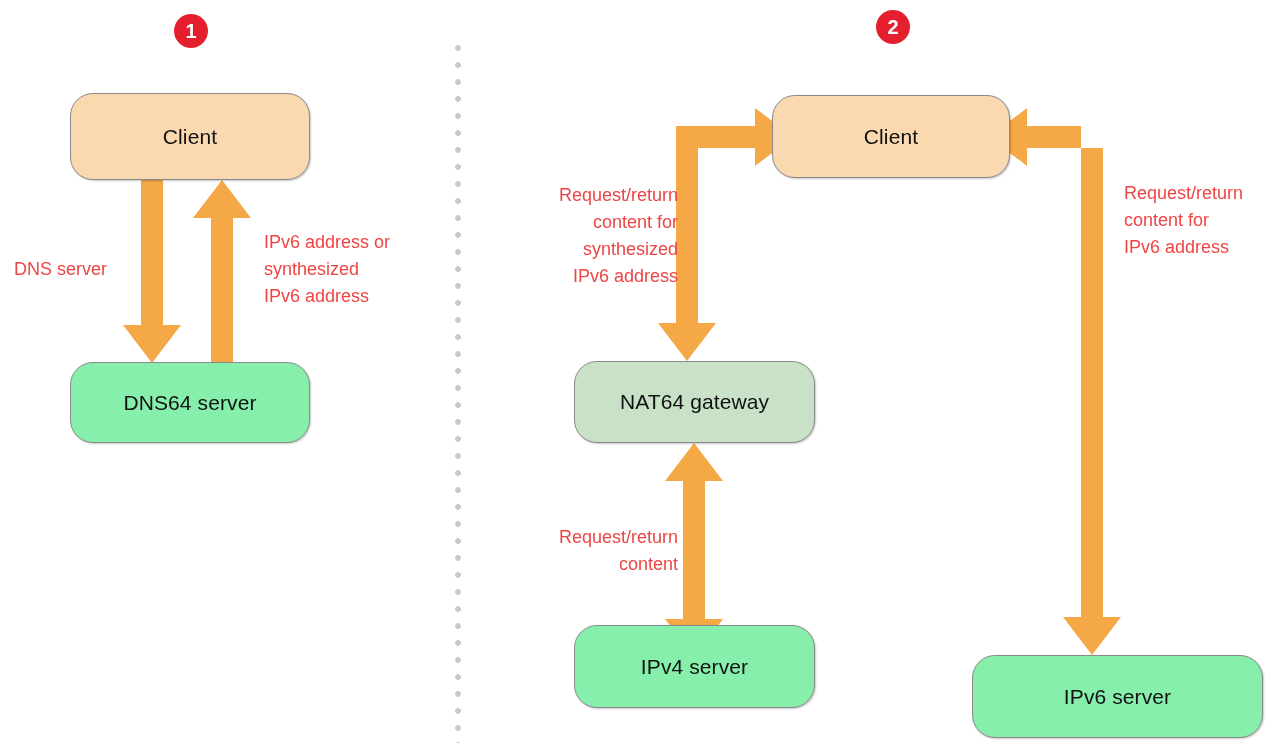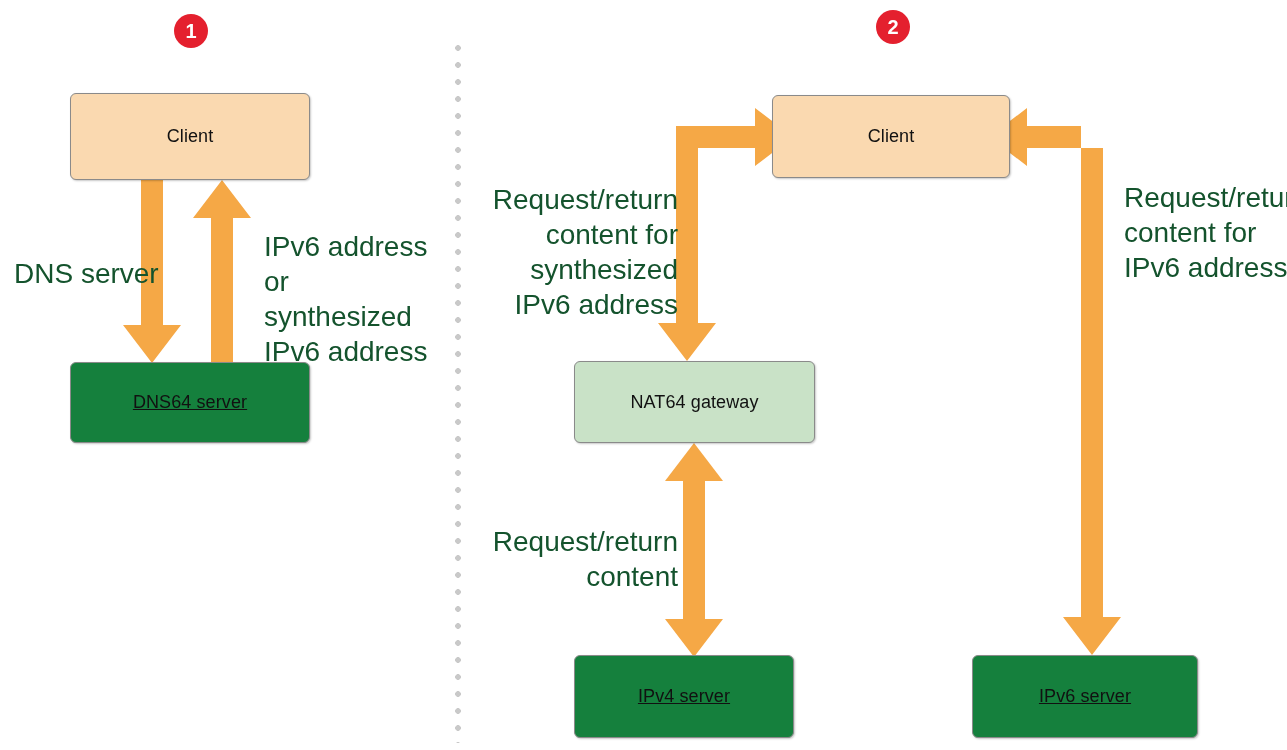--- a/index.html
+++ b/index.html
@@ -16,31 +16,31 @@
     position: relative;
     width: 1287px;
     height: 750px;
     background: #ffffff;
     overflow: hidden;
   }
   .node {
     position: absolute;
     box-sizing: border-box;
     border: 1px solid #8a8a8a;
-    border-radius: 6px;
+    border-radius: 23px;
     display: flex;
     align-items: center;
     justify-content: center;
-    font-size: 18px;
+    font-size: 21px;
     color: #111111;
     letter-spacing: 0.1px;
     box-shadow: 1px 1px 2px rgba(0,0,0,0.22);
   }
   .node-client  { background: #fad9b0; }
-  .node-blue    { background: #15803d; text-decoration: underline; }
+  .node-blue    { background: #86efac; }
   .node-green   { background: #c9e2c7; }
 
   .badge {
     position: absolute;
     width: 34px;
     height: 34px;
     border-radius: 50%;
     background: #e4202e;
     color: #ffffff;
     font-size: 20px;
@@ -54,23 +54,23 @@
   .divider {
     position: absolute;
     width: 6px;
     background-image: radial-gradient(circle at 3px 3px, #c9c9c9 2.6px, rgba(255,255,255,0) 3.1px);
     background-size: 6px 17px;
     background-repeat: repeat-y;
   }
 
   .label {
     position: absolute;
-    font-size: 28px;
-    line-height: 35px;
-    color: #14532d;
+    font-size: 18px;
+    line-height: 27px;
+    color: #ef4444;
     white-space: pre-line;
   }
   .label.right  { text-align: right; }
   .label.left   { text-align: left; }
 
   .arrow-svg {
     position: absolute;
     overflow: visible;
   }
   .arrow-path { fill: #f5a846; }
@@ -110,23 +110,23 @@
     <path class="arrow-path" d="M 683 481 L 705 481 L 705 619 L 723 619 L 694 657 L 665 619 L 683 619 Z"></path>
     <path class="arrow-path" d="M 683 481 L 665 481 L 694 443 L 723 481 L 705 481 Z"></path>
 
     <path class="arrow-path" d="M 1103 655 L 1103 148 L 1027 148 L 1027 166 L 989 137 L 1027 108 L 1027 126 L 1081 126 L 1081 617 L 1063 617 L 1092 655 L 1121 617 L 1103 617 Z"></path>
   </svg>
 
   <div class="node node-client" style="left:772px; top:95px; width:238px; height:83px;">Client</div>
 
   <div class="node node-green" style="left:574px; top:361px; width:241px; height:82px;">NAT64 gateway</div>
 
-  <div class="node node-blue" style="left:574px; top:655px; width:220px; height:83px;">IPv4 server</div>
+  <div class="node node-blue" style="left:574px; top:625px; width:241px; height:83px;">IPv4 server</div>
 
-  <div class="node node-blue" style="left:972px; top:655px; width:226px; height:83px;">IPv6 server</div>
+  <div class="node node-blue" style="left:972px; top:655px; width:291px; height:83px;">IPv6 server</div>
 
   <div class="label right" style="left:478px; top:182px; width:200px;">Request/return
 content for
 synthesized
 IPv6 address</div>
 
   <div class="label right" style="left:478px; top:524px; width:200px;">Request/return
 content</div>
 
   <div class="label left" style="left:1124px; top:180px; width:175px;">Request/return

